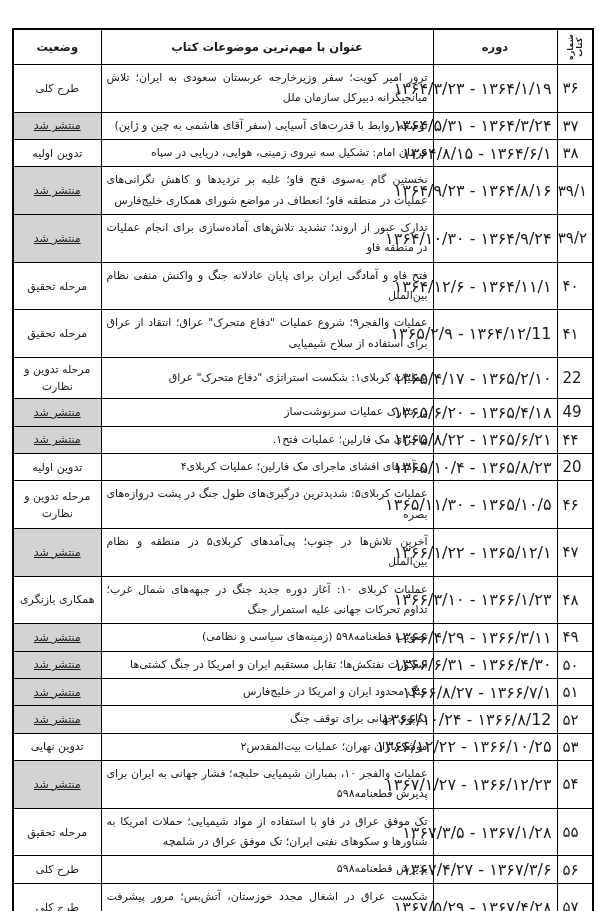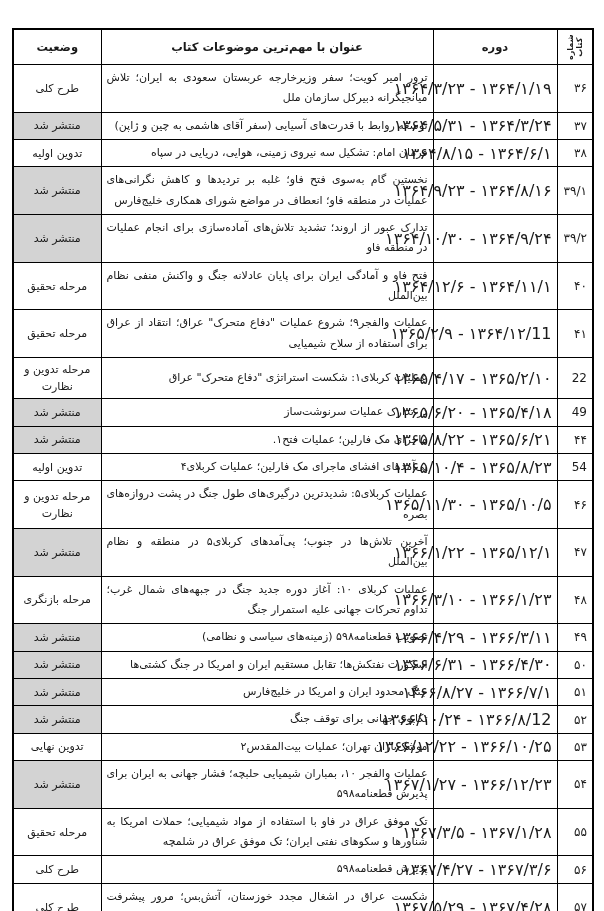--- a/index.html
+++ b/index.html
@@ -46,43 +46,43 @@
     display:flex;
     flex-direction:column;
     align-items:center;
     font-size:8px;
     font-weight:bold;
     line-height:1.15;
     white-space:nowrap;
   }
 
   td.num {
-    text-align:right;
-    font-size:12px;
+    text-align:left;
+    font-size:15px;
     padding:3px 2px;
   }
   td.period {
     text-align:left;
     font-size:16px;
     white-space:nowrap;
     padding:3px 2px;
   }
   td.title {
     text-align:justify;
     font-size:11px;
     line-height:1.85;
     padding:3px 7px;
   }
   td.status {
     text-align:center;
     font-size:11px;
     line-height:1.55;
     padding:3px 4px;
   }
-  td.status.published { background: var(--pub-bg, #d3d3d3); }
+  td.status.published { background: var(--pub-bg, #d3d3d3); text-decoration: underline; }
 </style>
 </head>
 <body>
 
 <div class="page">
   <table class="book-table" dir="rtl">
     <colgroup>
       <col class="c-num">
       <col class="c-period">
       <col class="c-title">
@@ -166,21 +166,21 @@
   </tr>
 
   <tr>
     <td class="num">۴۴</td>
     <td class="period">۱۳۶۵/۶/۲۱ - ۱۳۶۵/۸/۲۲</td>
     <td class="title">ماجرای مک فارلین؛ عملیات فتح۱.</td>
     <td class="status published">منتشر شد</td>
   </tr>
 
   <tr>
-    <td class="num">54</td>
+    <td class="num">20</td>
     <td class="period">۱۳۶۵/۸/۲۳ - ۱۳۶۵/۱۰/۴</td>
     <td class="title">پی‌آمدهای افشای ماجرای مک فارلین؛ عملیات کربلای۴</td>
     <td class="status">تدوین اولیه</td>
   </tr>
 
   <tr>
     <td class="num">۴۶</td>
     <td class="period">۱۳۶۵/۱۰/۵ - ۱۳۶۵/۱۱/۳۰</td>
     <td class="title">عملیات کربلای۵: شدیدترین درگیری‌های طول جنگ در پشت دروازه‌های بصره</td>
     <td class="status">مرحله تدوین و نظارت</td>
@@ -190,21 +190,21 @@
     <td class="num">۴۷</td>
     <td class="period">۱۳۶۵/۱۲/۱ - ۱۳۶۶/۱/۲۲</td>
     <td class="title">آخرین تلاش‌ها در جنوب؛ پی‌آمدهای کربلای۵ در منطقه و نظام بین‌الملل</td>
     <td class="status published">منتشر شد</td>
   </tr>
 
   <tr>
     <td class="num">۴۸</td>
     <td class="period">۱۳۶۶/۱/۲۳ - ۱۳۶۶/۳/۱۰</td>
     <td class="title">عملیات کربلای ۱۰: آغاز دوره جدید جنگ در جبهه‌های شمال غرب؛ تداوم تحرکات جهانی علیه استمرار جنگ</td>
-    <td class="status">مرحله بازنگری</td>
+    <td class="status">همکاری بازنگری</td>
   </tr>
 
   <tr>
     <td class="num">۴۹</td>
     <td class="period">۱۳۶۶/۳/۱۱ - ۱۳۶۶/۴/۲۹</td>
     <td class="title">تصویب قطعنامه۵۹۸ (زمینه‌های سیاسی و نظامی)</td>
     <td class="status published">منتشر شد</td>
   </tr>
 
   <tr>

